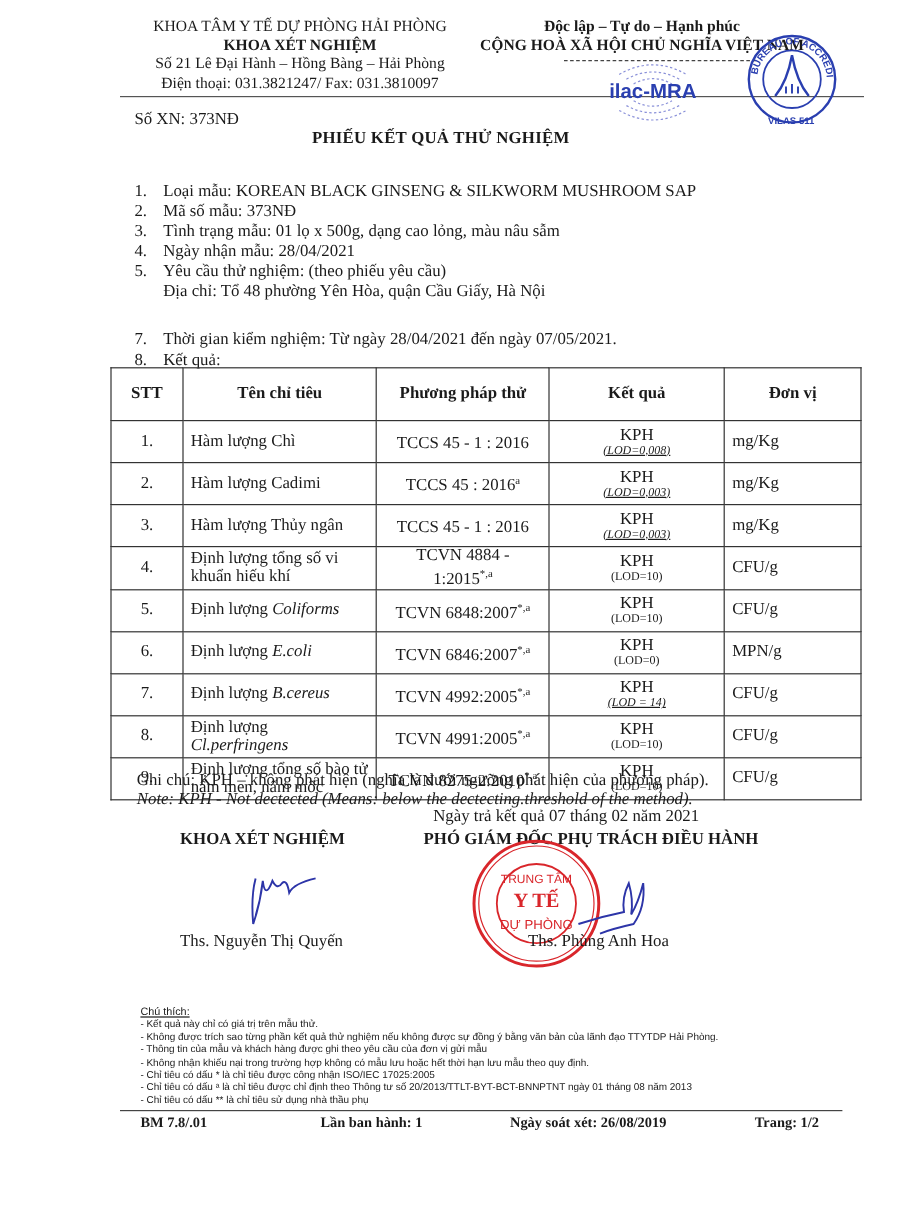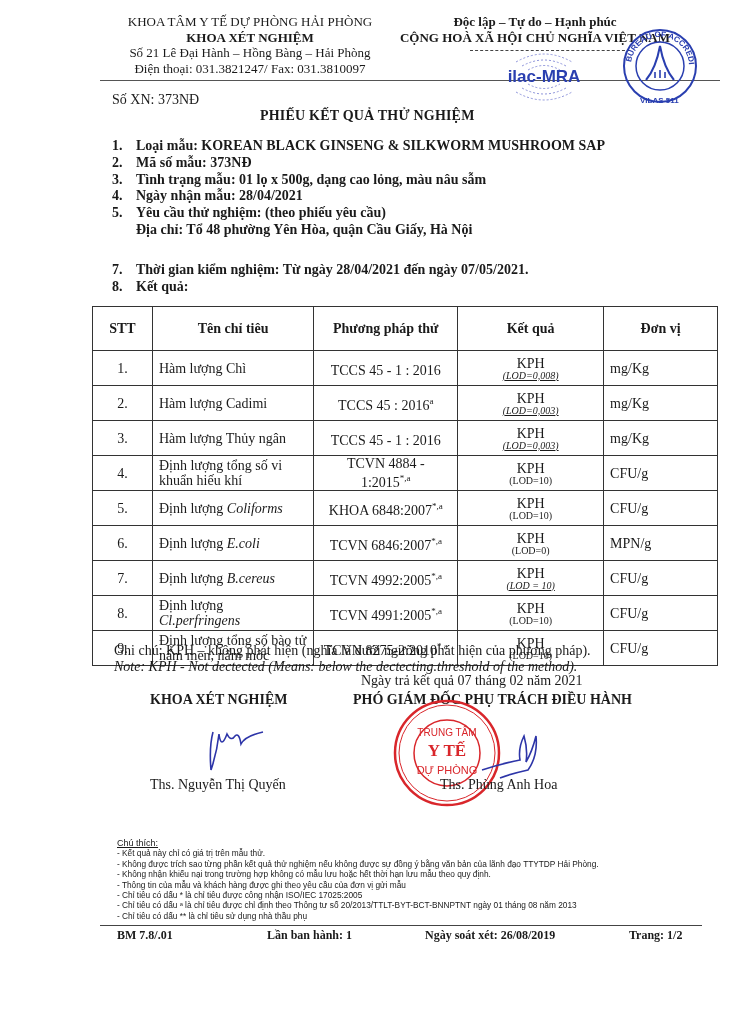--- a/index.html
+++ b/index.html
@@ -6,21 +6,21 @@
   body { width:748px; height:1024px; background:#ffffff; position:relative; overflow:hidden;
          font-family:"Liberation Serif", serif; color:#1a1a1a; }
   .abs { position:absolute; }
   .hdr-left { left:100px; top:14px; width:300px; text-align:center; font-size:13px; line-height:15.5px; }
   .hdr-left .b { font-weight:bold; }
   .hdr-right { left:395px; top:14px; width:280px; text-align:center; font-size:13px; line-height:15.5px; font-weight:bold; }
   .dash { left:470px; top:50px; width:160px; border-top:1px dashed #444; }
   .hline { left:100px; top:80px; width:620px; border-top:1px solid #555; }
   .sxn { left:112px; top:92px; font-size:14px; }
   .title { left:260px; top:108px; font-size:14px; font-weight:bold; letter-spacing:0.2px; }
-  .info { left:112px; top:138px; font-size:14px; line-height:16.8px;font-weight:bold; }
+  .info { left:112px; top:152px; font-size:14px; line-height:16.8px; }
   .info .row { white-space:nowrap; }
   .info .num { display:inline-block; width:24px; }
   .info .indent { padding-left:24px; }
   table.res { position:absolute; left:92px; top:306px; width:626px; border-collapse:collapse; font-size:14px; }
   table.res th, table.res td { border:1px solid #333; padding:0 6px; }
   table.res th { height:43px; font-weight:bold; text-align:center; }
   table.res td { height:34px; line-height:15px; }
   table.res td.c { text-align:center; }
   .lod { font-size:10px; display:block; line-height:10px; }
   .lod.it { font-style:italic; text-decoration:underline; }
@@ -144,36 +144,36 @@
       <tr>
         <td class="c">4.</td>
         <td><span>Định lượng tổng số vi khuẩn hiếu khí</span><i></i></td>
         <td class="c"><span>TCVN 4884 - 1:2015</span><sup>*,a</sup></td>
         <td class="c"><span>KPH</span><span class="lod">(LOD=10)</span></td>
         <td>CFU/g</td>
       </tr>
       <tr>
         <td class="c">5.</td>
         <td><span>Định lượng </span><i>Coliforms</i></td>
-        <td class="c"><span>KHOA 6848:2007</span><sup>*,a</sup></td>
+        <td class="c"><span>TCVN 6848:2007</span><sup>*,a</sup></td>
         <td class="c"><span>KPH</span><span class="lod">(LOD=10)</span></td>
         <td>CFU/g</td>
       </tr>
       <tr>
         <td class="c">6.</td>
         <td><span>Định lượng </span><i>E.coli</i></td>
         <td class="c"><span>TCVN 6846:2007</span><sup>*,a</sup></td>
         <td class="c"><span>KPH</span><span class="lod">(LOD=0)</span></td>
         <td>MPN/g</td>
       </tr>
       <tr>
         <td class="c">7.</td>
         <td><span>Định lượng </span><i>B.cereus</i></td>
         <td class="c"><span>TCVN 4992:2005</span><sup>*,a</sup></td>
-        <td class="c"><span>KPH</span><span class="lod it">(LOD = 10)</span></td>
+        <td class="c"><span>KPH</span><span class="lod it">(LOD = 14)</span></td>
         <td>CFU/g</td>
       </tr>
       <tr>
         <td class="c">8.</td>
         <td><span>Định lượng </span><i>Cl.perfringens</i></td>
         <td class="c"><span>TCVN 4991:2005</span><sup>*,a</sup></td>
         <td class="c"><span>KPH</span><span class="lod">(LOD=10)</span></td>
         <td>CFU/g</td>
       </tr>
       <tr>
@@ -217,22 +217,22 @@
   </svg>
 </div>
 
 <div class="abs name-left">Ths. Nguyễn Thị Quyến</div>
 <div class="abs name-right">Ths. Phùng Anh Hoa</div>
 
 <div class="abs foot">
   <div class="hd">Chú thích:</div>
   <div>-  Kết quả này chỉ có giá trị trên mẫu thử.</div>
   <div>-  Không được trích sao từng phần kết quả thử nghiệm nếu không được sự đồng ý bằng văn bản của lãnh đạo TTYTDP Hải Phòng.</div>
+  <div>-  Thông tin của mẫu và khách hàng được ghi theo yêu cầu của đơn vị gửi mẫu</div>
   <div>-  Không nhận khiếu nại trong trường hợp không có mẫu lưu hoặc hết thời hạn lưu mẫu theo quy định.</div>
-  <div>-  Thông tin của mẫu và khách hàng được ghi theo yêu cầu của đơn vị gửi mẫu</div>
   <div>-  Chỉ tiêu có dấu * là chỉ tiêu được công nhận ISO/IEC 17025:2005</div>
   <div>-  Chỉ tiêu có dấu ᵃ là chỉ tiêu được chỉ định theo Thông tư số 20/2013/TTLT-BYT-BCT-BNNPTNT ngày 01 tháng 08 năm 2013</div>
   <div>- Chỉ tiêu có dấu ** là chỉ tiêu sử dụng nhà thầu phụ</div>
 </div>
 <div class="abs fline"></div>
 <div class="abs fbar">
   <span style="left:0">BM 7.8/.01</span>
   <span style="left:150px">Lần ban hành: 1</span>
   <span style="left:308px">Ngày soát xét: 26/08/2019</span>
   <span style="left:512px">Trang: 1/2</span>

